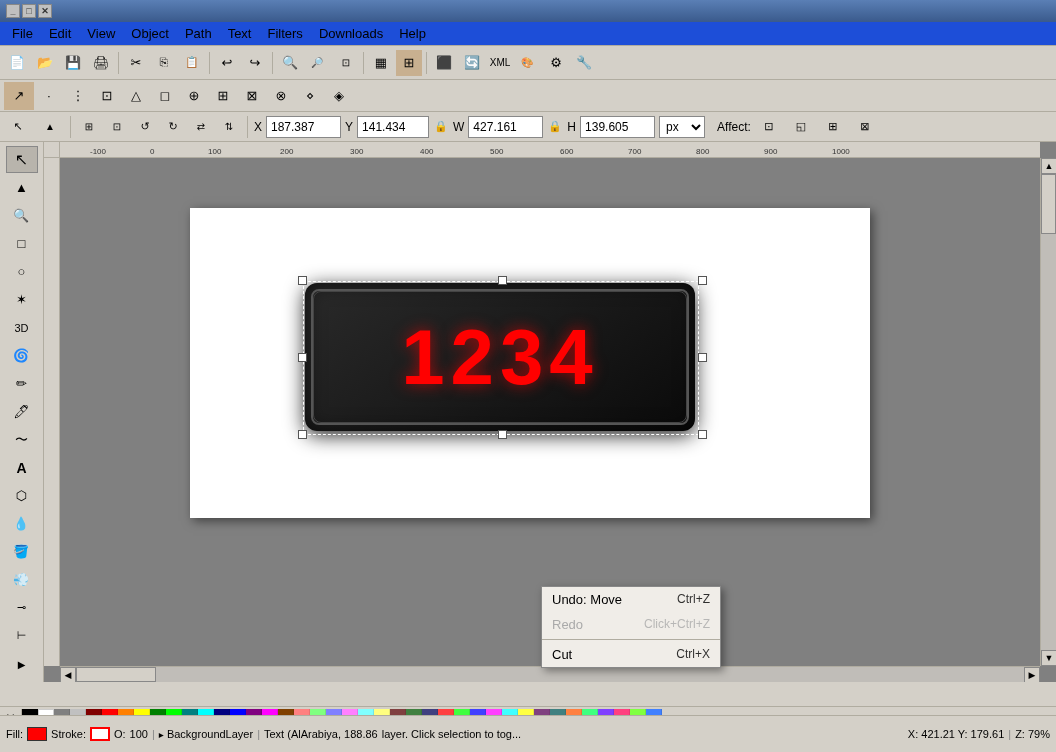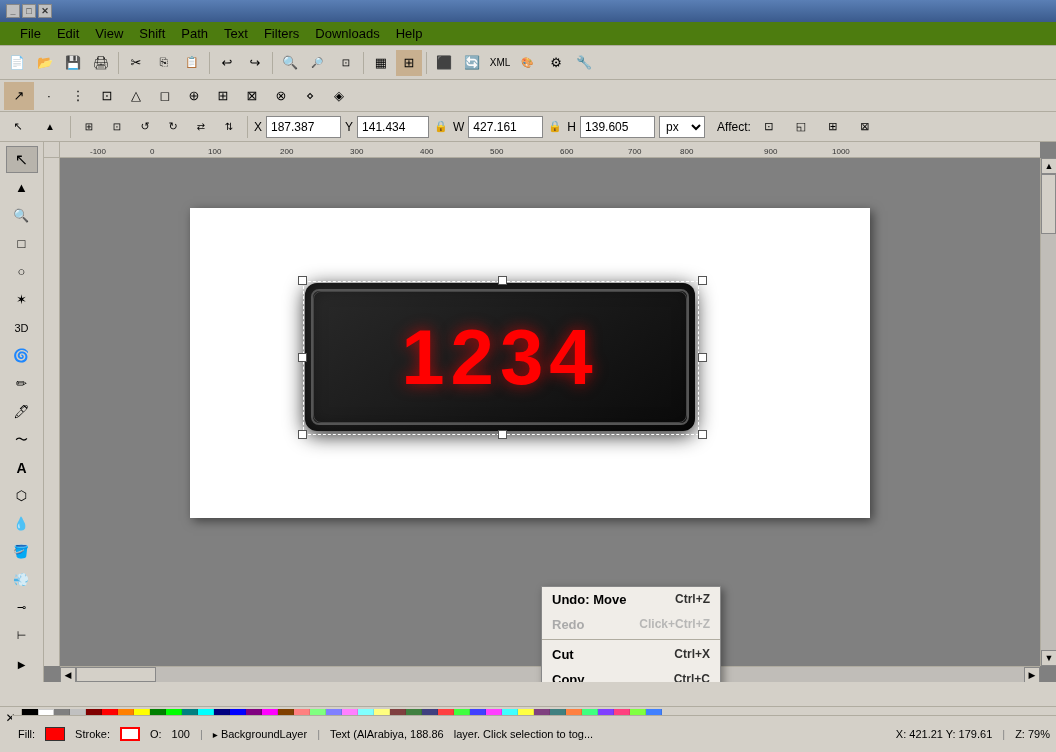--- a/index.html
+++ b/index.html
@@ -12,22 +12,22 @@
       color: white; font-size: 12px; font-weight: bold;
     }
     .title-btn {
       width: 14px; height: 14px; background: #c0c0c0; border: 1px solid #888;
       display: flex; align-items: center; justify-content: center; font-size: 9px;
       cursor: pointer; color: #333;
     }
 
     
     #menubar {
-      width: 100%; height: 24px; background: #4d7c0f; border-bottom: 1px solid #b0aca0;
-      display: flex; align-items: center; padding: 0 12px;
+      width: 100%; height: 24px; background: #1d4ed8; border-bottom: 1px solid #b0aca0;
+      display: flex; align-items: center; padding: 0 4px;
     }
     .menu-item {
       padding: 2px 8px; font-size: 13px; color: #000; cursor: pointer;
     }
 
     
     .toolbar {
       width: 100%; background: #d4d0c8; border-bottom: 1px solid #b0aca0;
       display: flex; align-items: center; padding: 2px 4px; gap: 2px; min-height: 34px; flex-wrap: wrap;
     }
@@ -109,21 +109,21 @@
       position: absolute; left: 50%; top: 50%; transform: translate(-50%, -50%);
       font-size: 80px; font-weight: bold; color: #ff1010;
       font-family: 'Arial Black', sans-serif; letter-spacing: 4px;
       text-shadow: 0 0 10px rgba(255,0,0,0.5);
     }
 
     
     #context-menu {
       position: absolute; left: 541px; top: 445px; width: 180px;
       background: #f0ede8; border: 1px solid #888;
-      box-shadow: 3px 3px 8px rgba(0,0,0,0.4); z-index: 1000; font-weight: bold;
+      box-shadow: 3px 3px 8px rgba(0,0,0,0.4); z-index: 1000;
     }
     .ctx-item {
       padding: 5px 12px 5px 12px; font-size: 13px; color: #000;
       display: flex; justify-content: space-between; cursor: pointer;
     }
     .ctx-item.disabled { color: #aaa; cursor: default; }
     .ctx-sep { height: 1px; background: #b0aca0; margin: 2px 0; }
     .ctx-shortcut { font-size: 12px; opacity: 0.8; }
 
     
@@ -164,21 +164,21 @@
     <div class="title-btn">□</div>
     <div class="title-btn">✕</div>
   </div>
   <div style="width:50px;"></div>
 </div>
 
 <div id="menubar">
   <span class="menu-item">File</span>
   <span class="menu-item">Edit</span>
   <span class="menu-item">View</span>
-  <span class="menu-item">Shift</span>
+  <span class="menu-item">Object</span>
   <span class="menu-item">Path</span>
   <span class="menu-item">Text</span>
   <span class="menu-item">Filters</span>
   <span class="menu-item">Downloads</span>
   <span class="menu-item">Help</span>
 </div>
 
 <div class="toolbar" style="height:34px;">
   <div class="tb-btn">📄</div>
   <div class="tb-btn">📂</div>
@@ -285,21 +285,21 @@
     <div id="ruler-h" style="position:absolute;top:0;left:16px;right:16px;height:16px;background:#d4d0c8;border-bottom:1px solid #b0aca0;font-size:8px;color:#333;overflow:hidden;">
       <span style="position:absolute;left:30px;">-100</span>
       <span style="position:absolute;left:90px;">0</span>
       <span style="position:absolute;left:148px;">100</span>
       <span style="position:absolute;left:220px;">200</span>
       <span style="position:absolute;left:290px;">300</span>
       <span style="position:absolute;left:360px;">400</span>
       <span style="position:absolute;left:430px;">500</span>
       <span style="position:absolute;left:500px;">600</span>
       <span style="position:absolute;left:568px;">700</span>
-      <span style="position:absolute;left:620px;">800</span>
+      <span style="position:absolute;left:636px;">800</span>
       <span style="position:absolute;left:704px;">900</span>
       <span style="position:absolute;left:772px;">1000</span>
     </div>
 
     <div id="ruler-v" style="position:absolute;top:16px;left:0;width:16px;bottom:16px;background:#d4d0c8;border-right:1px solid #b0aca0;overflow:hidden;">
     </div>
 
     <div id="canvas-content" style="position:absolute;top:16px;left:16px;right:16px;bottom:16px;overflow:hidden;">
 
       <div id="svg-canvas" style="position:absolute;left:130px;top:50px;width:680px;height:310px;background:white;box-shadow:3px 3px 10px rgba(0,0,0,0.5);">
@@ -344,24 +344,20 @@
         <span class="ctx-shortcut">Ctrl+Z</span>
       </div>
       <div class="ctx-item disabled" style="justify-content:space-between;display:flex;padding:5px 10px;font-size:13px;color:#aaa;">
         <span>Redo</span>
         <span class="ctx-shortcut" style="color:#aaa;">Click+Ctrl+Z</span>
       </div>
       <div class="ctx-sep"></div>
       <div class="ctx-item" style="justify-content:space-between;display:flex;padding:5px 10px;font-size:13px;">
         <span>Cut</span>
         <span class="ctx-shortcut">Ctrl+X</span>
-      </div>
-      <div class="ctx-item" style="justify-content:space-between;display:flex;padding:5px 10px;font-size:13px;">
-        <span>Copy</span>
-        <span class="ctx-shortcut">Ctrl+C</span>
       </div>
 
     </div>
   </div>
 </div>
 
 <div id="palette-bar" style="width:1056px;height:22px;background:#d4d0c8;border-top:1px solid #b0aca0;display:flex;align-items:center;overflow:hidden;position:absolute;bottom:24px;left:0;">
   <div class="palette-x" style="width:22px;height:18px;display:flex;align-items:center;justify-content:center;font-size:12px;border-right:1px solid #b0aca0;cursor:pointer;">✕</div>
   <div class="color-swatch" style="background:#000000;width:16px;height:18px;cursor:pointer;"></div>
   <div class="color-swatch" style="background:#ffffff;width:16px;height:18px;cursor:pointer;border:1px solid #ccc;"></div>
@@ -398,21 +394,21 @@
   <div class="color-swatch" style="background:#804080;width:16px;height:18px;cursor:pointer;"></div>
   <div class="color-swatch" style="background:#408080;width:16px;height:18px;cursor:pointer;"></div>
   <div class="color-swatch" style="background:#ff8040;width:16px;height:18px;cursor:pointer;"></div>
   <div class="color-swatch" style="background:#40ff80;width:16px;height:18px;cursor:pointer;"></div>
   <div class="color-swatch" style="background:#8040ff;width:16px;height:18px;cursor:pointer;"></div>
   <div class="color-swatch" style="background:#ff4080;width:16px;height:18px;cursor:pointer;"></div>
   <div class="color-swatch" style="background:#80ff40;width:16px;height:18px;cursor:pointer;"></div>
   <div class="color-swatch" style="background:#4080ff;width:16px;height:18px;cursor:pointer;"></div>
 </div>
 
-<div id="statusbar" style="position:absolute;bottom:0;left:0;right:0;height:24px;background:#d4d0c8;border-top:1px solid #b0aca0;display:flex;align-items:center;padding:18px 6px;gap:10px;font-size:11px;margin-left:12px;">
+<div id="statusbar" style="position:absolute;bottom:0;left:0;right:0;height:24px;background:#d4d0c8;border-top:1px solid #b0aca0;display:flex;align-items:center;padding:18px 6px;gap:4px;font-size:11px;">
   <span style="font-size:11px;">Fill:</span>
   <div style="width:20px;height:14px;background:red;border:1px solid #333;"></div>
   <span style="font-size:11px;">Stroke:</span>
   <div style="width:20px;height:14px;background:white;border:2px solid red;"></div>
   <span style="font-size:11px;">O:</span>
   <span style="font-size:11px;">100</span>
   <span style="color:#888;">|</span>
   <span style="font-size:11px;cursor:pointer;">
     <span style="font-size:10px;">▸</span>
     <span>BackgroundLayer</span>

